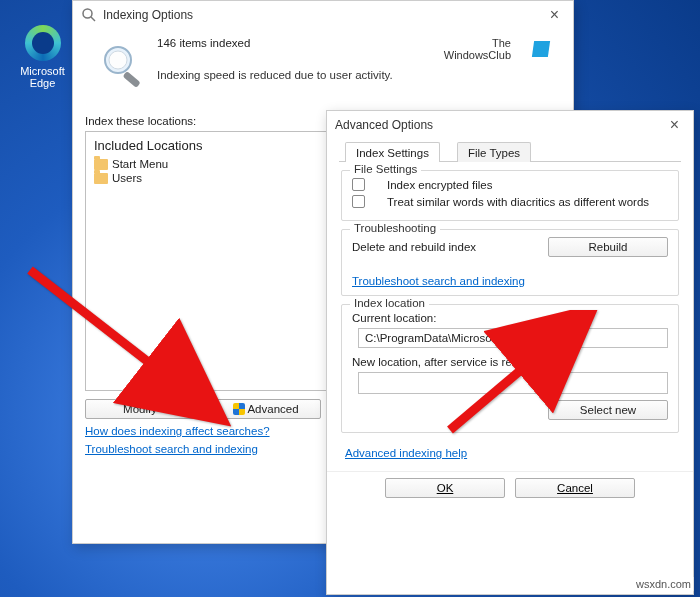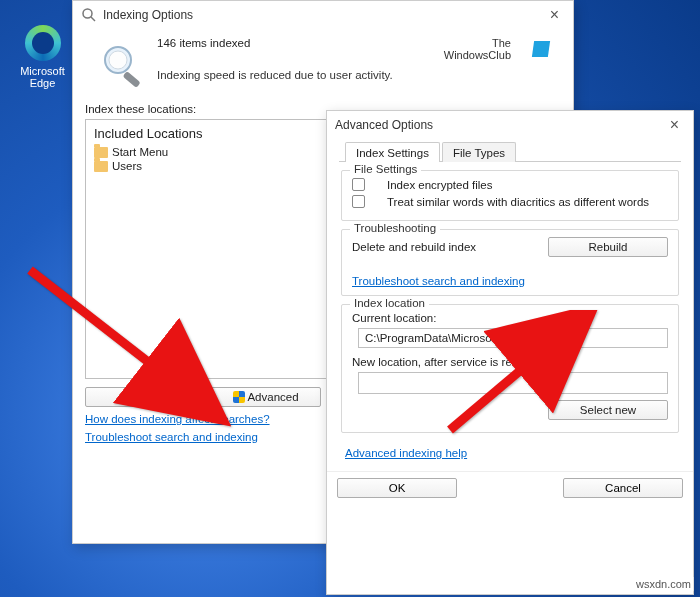--- a/index.html
+++ b/index.html
@@ -11,42 +11,42 @@
   .win-title { display:flex; align-items:center; height:28px; padding:0 8px; font-size:12px; color:#333; }
   .win-title .t-icon { width:16px; height:16px; margin-right:6px; display:flex; align-items:center; justify-content:center; }
   .win-title .close { margin-left:auto; font-size:16px; color:#555; padding:2px 6px; }
   .win-body { padding:6px 12px 10px; font-size:11.5px; color:#222; }
   .idx-header { display:flex; align-items:flex-start; padding:2px 6px 10px; }
   .lens { width:50px; height:50px; margin:4px 10px 0 6px; }
   .idx-stats .count { font-size:11.5px; margin-bottom:20px; }
   .idx-stats .note { font-size:11.5px; color:#333; }
   .logo { margin-left:auto; text-align:right; font-size:11px; line-height:1.1; color:#333; padding-right:6px; display:flex; align-items:center; gap:22px;}
   .logo .sq { width:16px; height:16px; background:#1fa2e0; transform:skewX(-8deg); }
-  .label { font-size:11.5px; margin:2px 0 4px; }
+  .label { font-size:11.5px; margin:14px 0 4px; }
   .listbox { border:1px solid #bfbfbf; height:260px; padding:6px 8px; background:#fff; }
   .listbox .col-h { font-size:13px; margin-bottom:4px; }
   .folder-row { display:flex; align-items:center; font-size:11.5px; padding:1px 0; gap:4px;}
   .folder-ic { width:14px; height:11px; background:#f4c56b; border-radius:1px; position:relative; }
   .folder-ic::before { content:""; position:absolute; top:-3px; left:0; width:6px; height:3px; background:#f4c56b; border-radius:1px 1px 0 0; }
   .btn-row { display:flex; gap:16px; margin-top:8px; }
   .btn { border:1px solid #adadad; background:linear-gradient(#fdfdfd,#f0f0f0); font-size:11.5px; padding:3px 0; width:110px; border-radius:2px; text-align:center; cursor:default; }
   .btn.sm { width:120px; }
   .link { color:#0066cc; text-decoration:underline; font-size:11.5px; margin-top:6px; display:inline-block; cursor:default;}
   .shield { display:inline-block; width:12px; height:12px; vertical-align:-2px; margin-right:2px; background: conic-gradient(#1e73d6 0 25%, #f7c400 0 50%, #1e73d6 0 75%, #f7c400 0); border-radius:2px; }
   
-  .tabs { display:flex; gap:2px; border-bottom:1px solid #ccc; padding-left:6px;}
+  .tabs { display:flex; gap:17px; border-bottom:1px solid #ccc; padding-left:6px;}
   .tab { border:1px solid #ccc; border-bottom:none; background:#fff; font-size:11.5px; padding:4px 10px 3px; position:relative; top:1px; border-radius:2px 2px 0 0;}
   .tab.inactive { background:#f3f3f3; }
   .group { border:1px solid #d8d8d8; border-radius:2px; padding:3px 10px 8px; margin:8px 2px; position:relative;}
   .group .gtitle { position:absolute; top:-8px; left:8px; background:#fff; padding:0 4px; font-size:11.5px; color:#333;}
   .row { display:flex; align-items:center; font-size:11.5px; margin:4px 0; gap:22px;}
   .chk { width:13px; height:13px; border:1px solid #888; background:#fff; border-radius:2px;}
   .input { border:1px solid #c0c0c0; background:#fff; font-size:11.5px; padding:3px 6px; width:100%; }
   .right-btn { margin-left:auto; }
-  .dlg-btns { display:flex; gap:10px; justify-content:space-between; padding:6px 10px 8px; border-top:1px solid #eee;}
+  .dlg-btns { display:flex; gap:10px; justify-content:center; padding:6px 10px 8px; border-top:1px solid #eee;text-decoration:underline;}
   .arrow { position:absolute; pointer-events:none; }
   .arrow svg { filter: drop-shadow(1px 1px 1px rgba(0,0,0,.3)); }
   .watermark { position:absolute; right:6px; bottom:6px; font-size:11px; color:#555; background:rgba(255,255,255,.4); padding:1px 3px;}
 </style>
 </head>
 <body>
 
 <div class="desktop-icon">
   <div class="edge-icon">
       <div class="edge-inner"></div>

